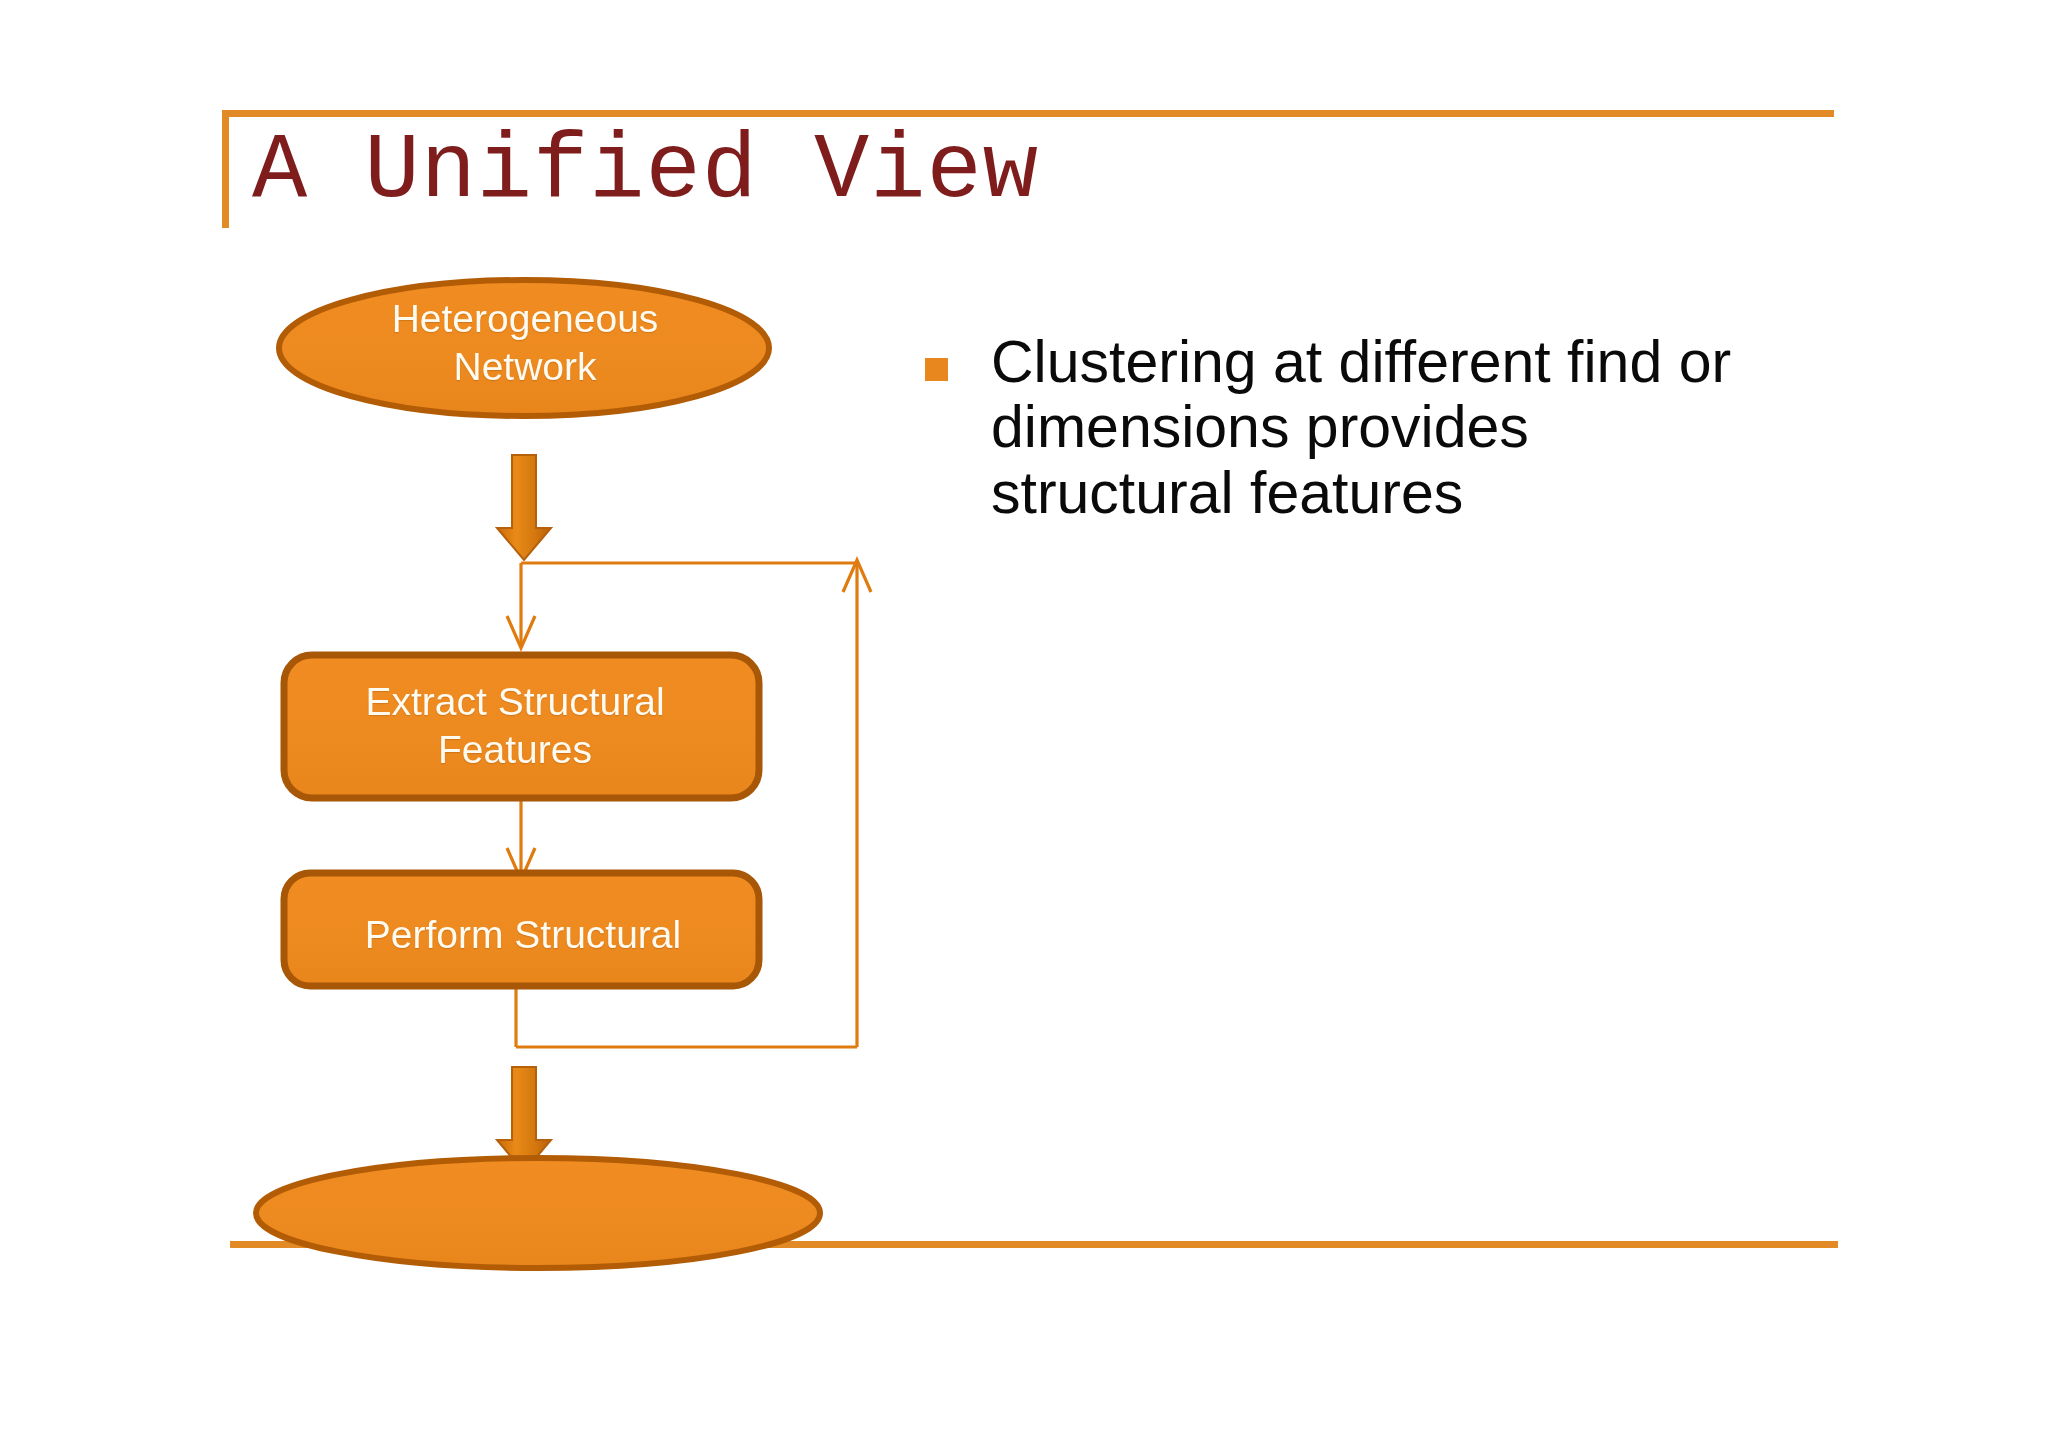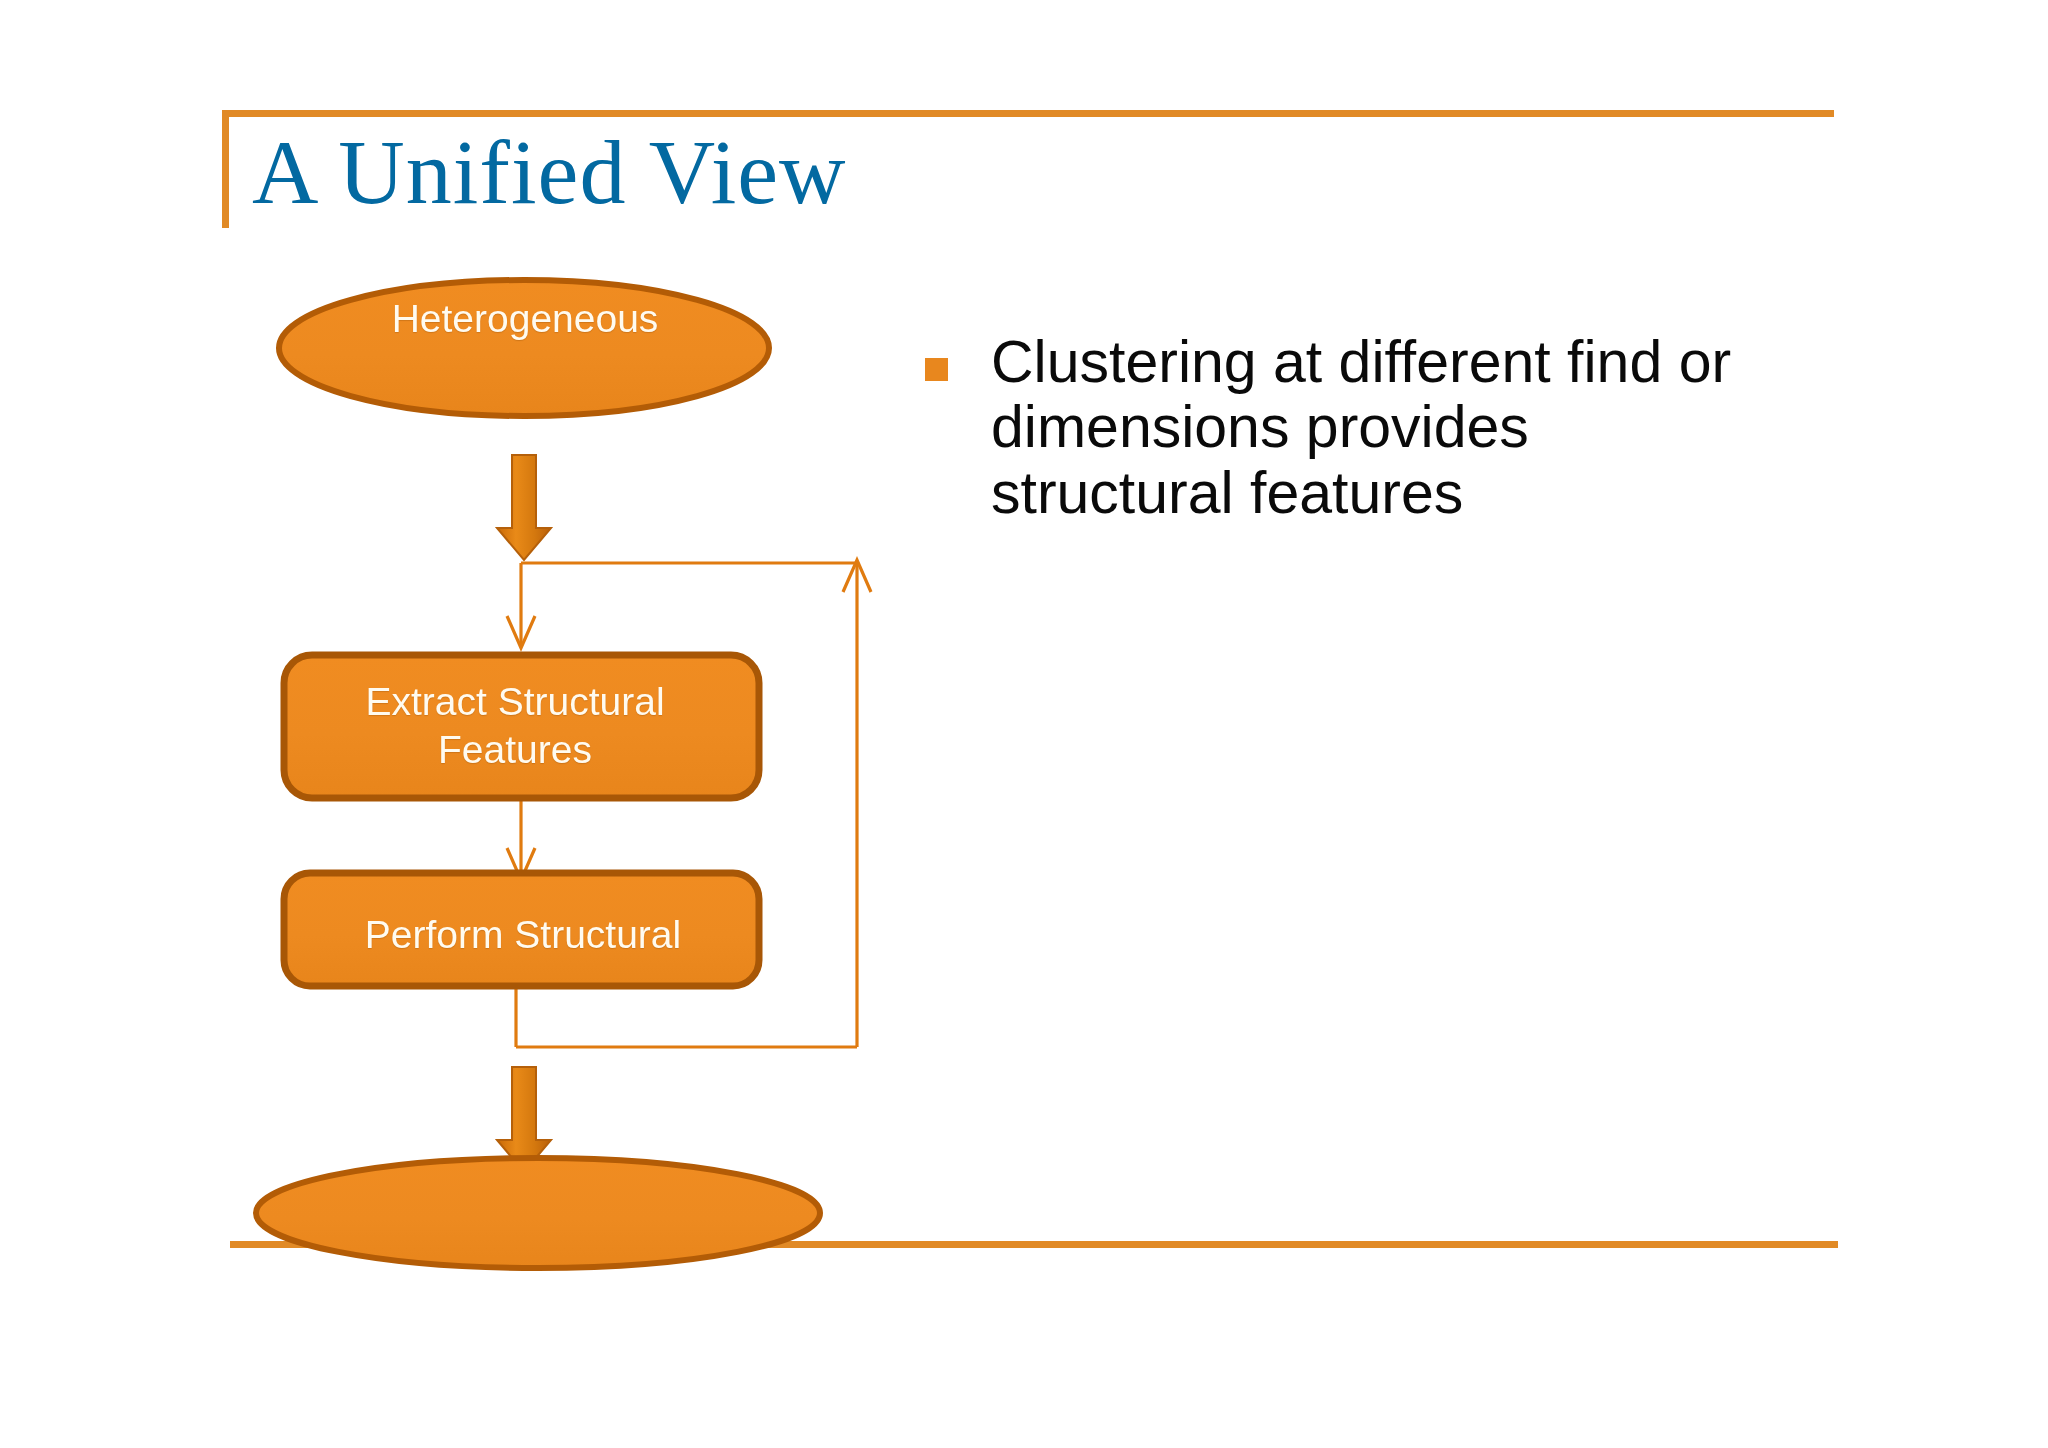--- a/index.html
+++ b/index.html
@@ -39,24 +39,24 @@
     width: 1608px;
     height: 7px;
     background: #E18A26;
   }
 
   
   #page-title {
     position: absolute;
     left: 252px;
     top: 124px;
-    font-family: Liberation Serif, serif;
+    font-family: Liberation Mono, monospace;
     font-size: 92px;
     line-height: 1.05;
-    color: #0369a1;
+    color: #7f1d1d;
     letter-spacing: 1px;
     white-space: nowrap;
   }
 
   
   #flow-diagram {
     position: absolute;
     left: 0;
     top: 0;
     width: 920px;
@@ -189,20 +189,21 @@
       <rect x="284" y="873" width="475" height="113" rx="26" ry="26" fill="url(#nodeGrad)" stroke="#A85706" stroke-width="7"></rect>
     </g>
 
     <g>
       <ellipse cx="538" cy="1213" rx="282" ry="55" fill="url(#nodeGrad)" stroke="#B35C06" stroke-width="6"></ellipse>
     </g>
   </svg>
 
   <div class="node-label" id="label-heterogeneous-network">
     <div>Heterogeneous</div>
+    <div>Network</div>
   </div>
 
   <div class="node-label" id="label-extract-structural-features">
     <div>Extract Structural</div>
     <div>Features</div>
   </div>
 
   <div class="node-label" id="label-perform-clustering">
     <div>Perform Structural</div>
   </div>

